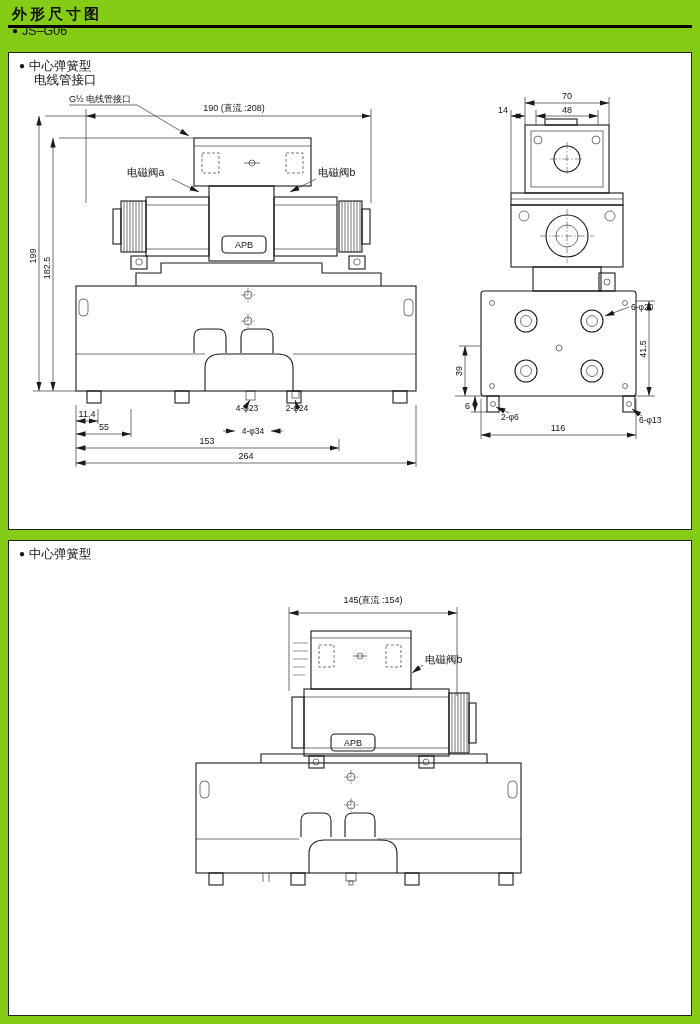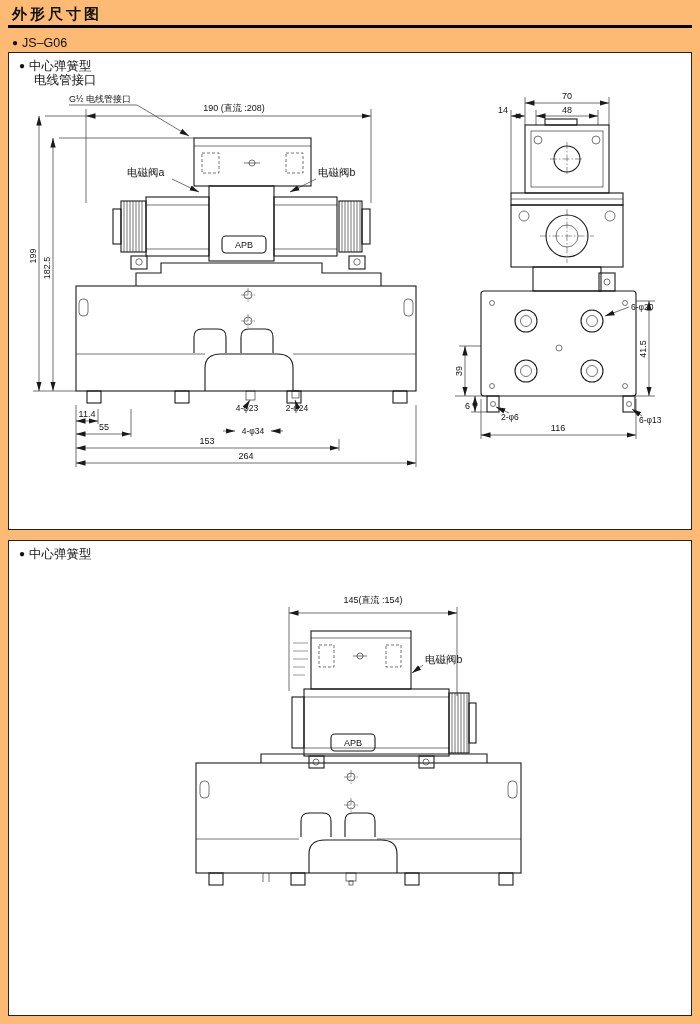--- a/index.html
+++ b/index.html
@@ -1,20 +1,20 @@
 <!DOCTYPE html>
 <html><head>
 <meta charset="utf-8">
 <style>
   html,body{margin:0;padding:0;background:#fff;}
   body{width:700px;height:1024px;font-family:"Liberation Sans","DejaVu Sans",sans-serif;color:#111;}
-  .page{position:relative;width:700px;height:1024px;background:#fdba74;overflow:hidden;}
+  .page{position:relative;width:700px;height:1024px;background:#84cc16;overflow:hidden;}
   .title{position:absolute;left:12px;top:5px;font-size:15px;font-weight:bold;letter-spacing:3px;}
   .title-rule{position:absolute;left:8px;top:25px;width:684px;height:3px;background:#000;}
-  .model-row{position:absolute;left:12px;top:36px;font-size:12.5px;}
+  .model-row{position:absolute;left:12px;top:24px;font-size:12.5px;}
   .bullet{font-size:10px;margin-right:4px;vertical-align:1px;}
   .panel{position:absolute;left:8px;width:682px;border:1px solid #222;background:#fff;}
   .panel1{top:52px;height:476px;}
   .panel2{top:540px;height:474px;}
   .panel-label{position:absolute;font-size:12.5px;white-space:nowrap;z-index:2;}
   svg.draw{position:absolute;left:0;top:0;z-index:1;}
   
   .ol{fill:none;stroke:#1a1a1a;stroke-width:1.1;}
   .th{fill:none;stroke:#1a1a1a;stroke-width:0.6;}
   .dim{fill:none;stroke:#333;stroke-width:0.7;}

